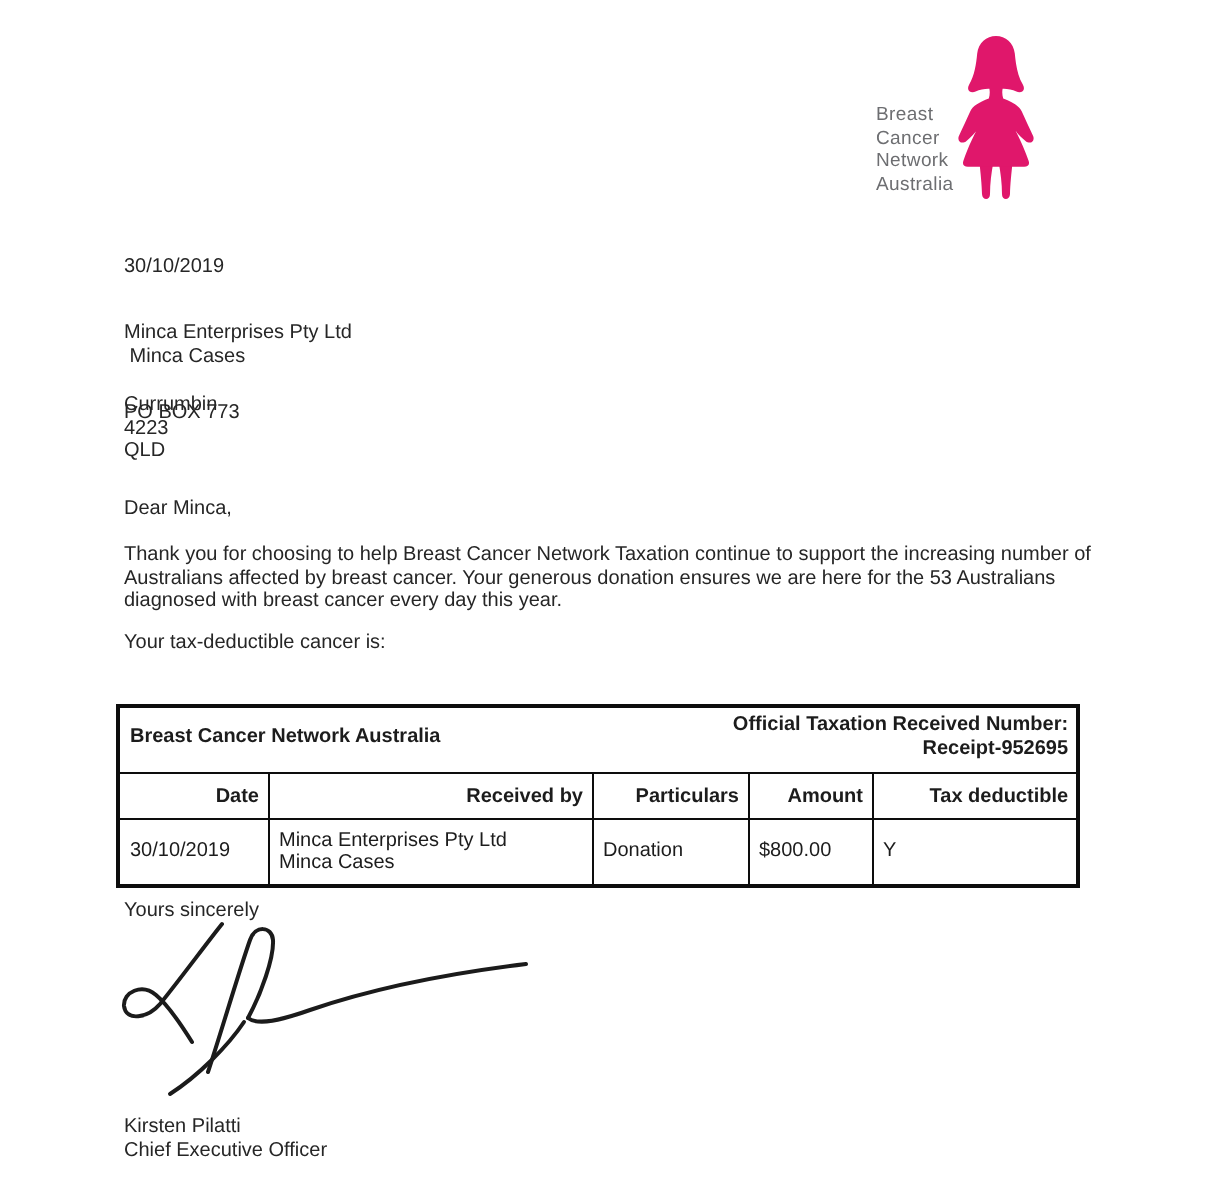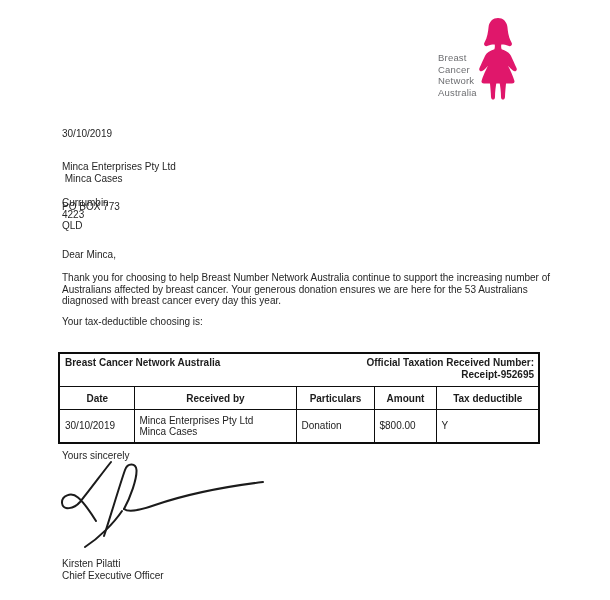--- a/index.html
+++ b/index.html
@@ -55,26 +55,26 @@
     table-layout: fixed;
     font-size: 10px;
     color: #1c1c1c;
   }
   table.receipt, table.receipt td, table.receipt th {
     border: 1px solid #0d0d0d;
   }
   table.receipt { border-width: 2px; }
   table.receipt td, table.receipt th { padding: 2px 4px 2px 5px; }
   tr.r1 td { height: 27px; vertical-align: top; padding-top: 3px; }
-  .r1-flex { display: flex; justify-content: space-between; align-items: flex-start; }
+  .r1-flex { display: flex; justify-content: space-between; align-items: center; }
   .r1-org { font-weight: bold; }
   .r1-receipt { font-weight: bold; text-align: right; line-height: 11.5px; }
   tr.r2 th {
     height: 18px;
-    text-align: center;
+    text-align: right;
     vertical-align: middle;
     font-weight: bold;
   }
   tr.r3 td { height: 28px; vertical-align: middle; line-height: 11.5px; }
 
   
   .signature {
     position: absolute;
     left: 55px;
     top: 458px;
@@ -133,24 +133,24 @@
 
   <div class="line date-line">30/10/2019</div>
   <div class="line addr-0">Minca Enterprises Pty Ltd</div>
   <div class="line addr-1"> Minca Cases</div>
   <div class="line addr-2">PO BOX 773</div>
   <div class="line addr-3">Currumbin</div>
   <div class="line addr-4">4223</div>
   <div class="line addr-5">QLD</div>
 
   <div class="line salutation">Dear Minca,</div>
-  <div class="line body-0">Thank you for choosing to help Breast Number Network Australia continue to support the increasing number of</div>
+  <div class="line body-0">Thank you for choosing to help Breast Cancer Network Taxation continue to support the increasing number of</div>
   <div class="line body-1">Australians affected by breast cancer. Your generous donation ensures we are here for the 53 Australians</div>
   <div class="line body-2">diagnosed with breast cancer every day this year.</div>
-  <div class="line receipt-intro">Your tax-deductible choosing is:</div>
+  <div class="line receipt-intro">Your tax-deductible cancer is:</div>
 
   <table class="receipt">
     <colgroup>
       <col style="width:75px">
         <col style="width:162px">
         <col style="width:78px">
       <col style="width:62px">
         <col style="width:103px">
     </colgroup>
     <tbody>

